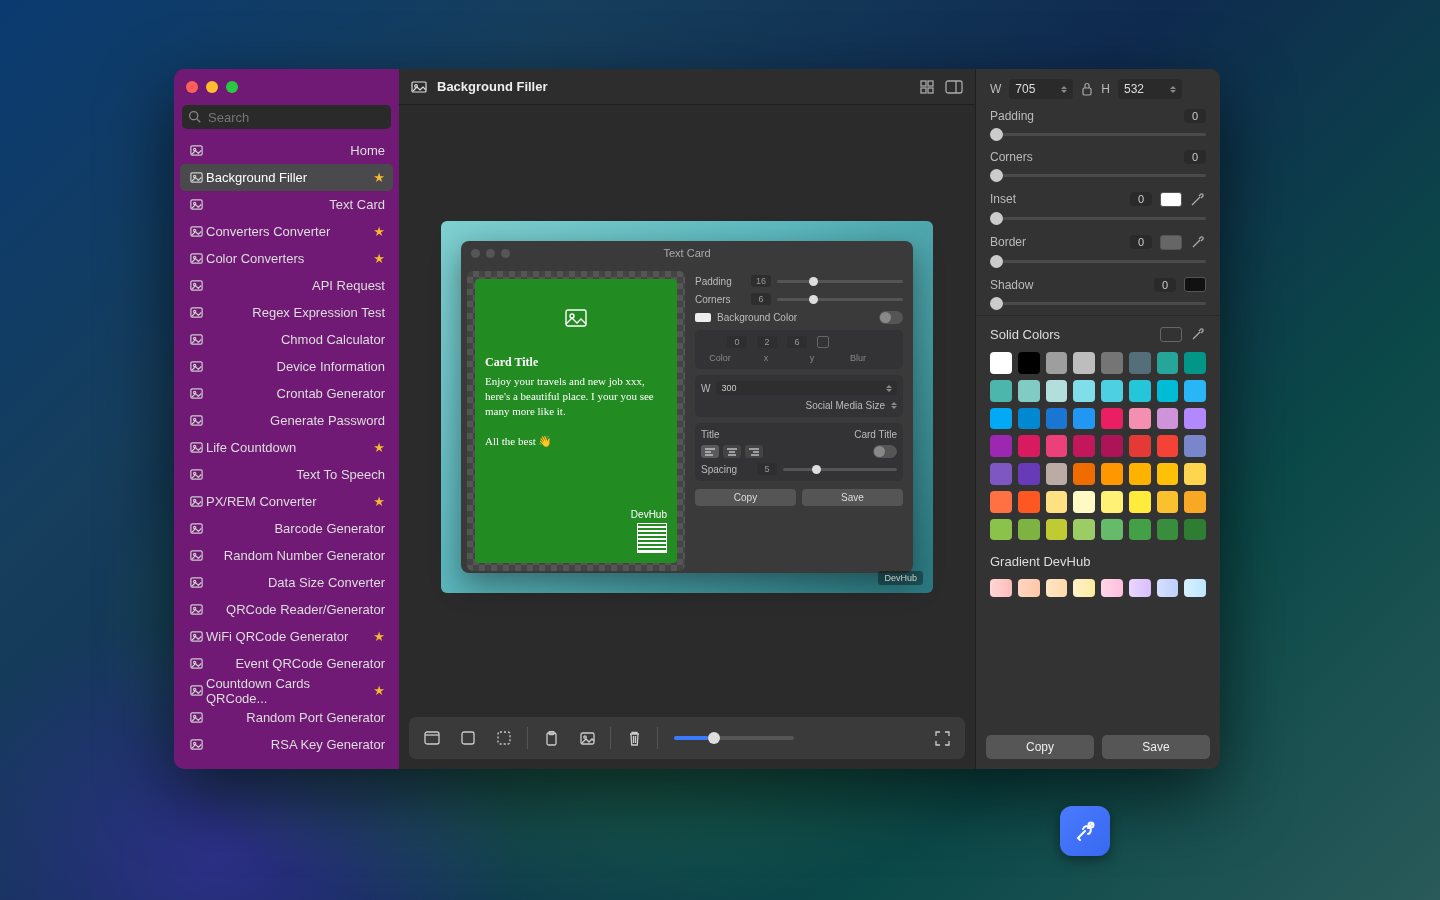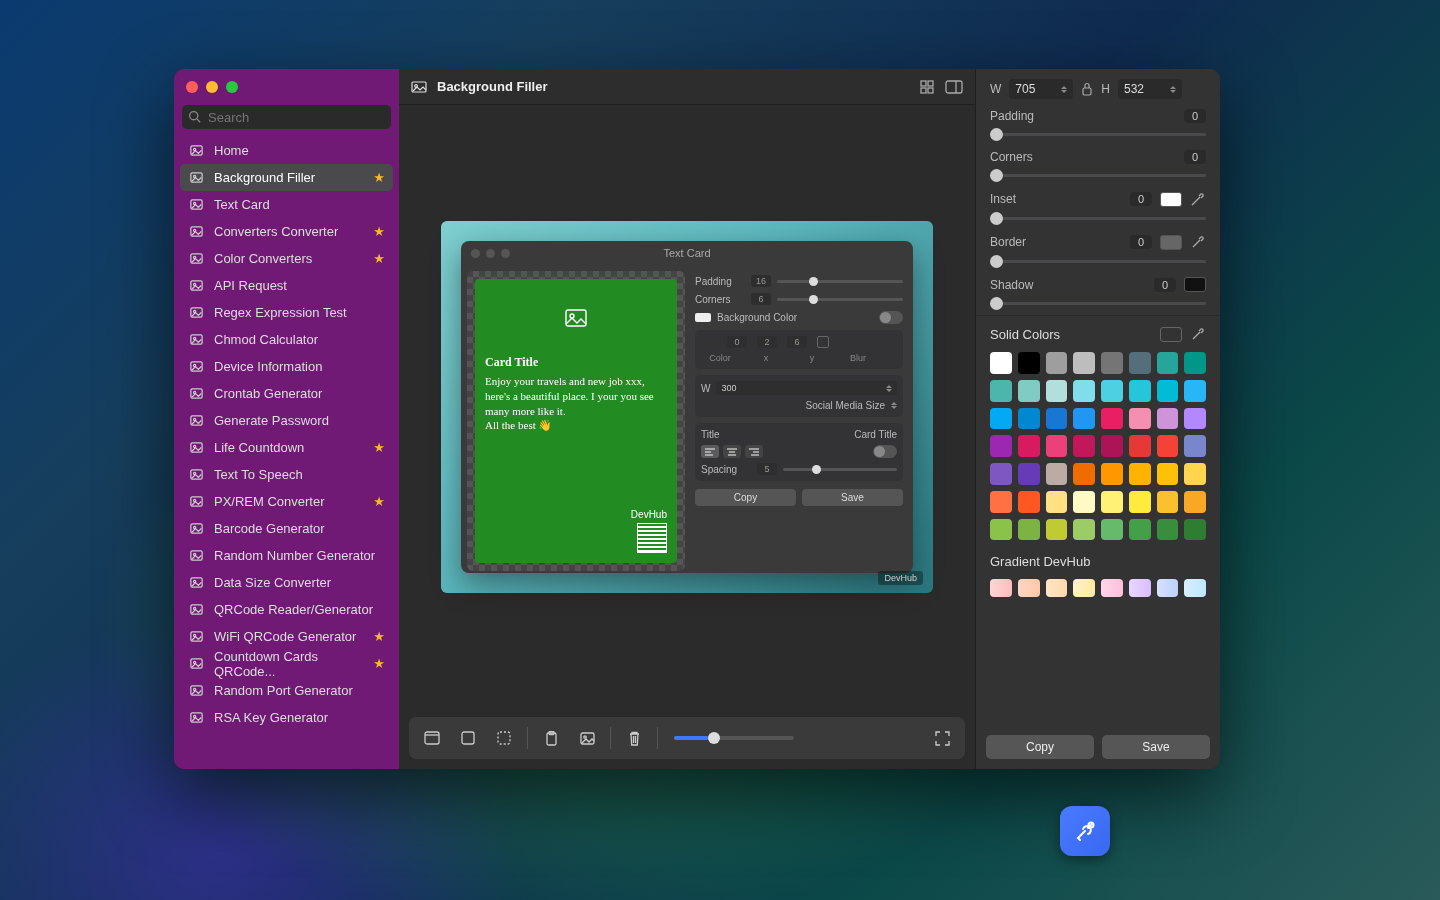--- a/index.html
+++ b/index.html
@@ -32,21 +32,21 @@
 .search {
   width: 100%; height: 24px; border-radius: 5px; background:#2a2a2b;
   border: none; color:#888; font-size: 13px; padding: 0 8px 0 26px;
 }
 .search-wrap { position: relative; }
 .search-wrap svg { position: absolute; left: 14px; top: 5px; }
 .nav { flex: 1; overflow-y: auto; padding: 2px 6px; }
 .nav::-webkit-scrollbar { width: 0; }
 .nav-item {
   display: flex; align-items: center; height: 27px; padding: 0 8px;
-  border-radius: 5px; color:#ddd; font-size: 13px; cursor: pointer; gap: 10px;
+  border-radius: 5px; color:#ddd; font-size: 13px; cursor: pointer; gap: 2px; justify-content: space-between;
 }
 .nav-item.active { background:#4a4a4c; color:#fff; }
 .nav-item .star { margin-left: auto; color:#f5b82e; font-size: 13px; }
 .nav-icon { width: 16px; height: 16px; flex: 0 0 16px; display:flex; align-items:center; justify-content:center; }
 
 .main { flex: 1; display: flex; flex-direction: column; background:#2d2d2e; }
 .main-header {
   height: 36px; display: flex; align-items: center; padding: 0 12px; gap: 10px;
   color:#eee; font-size: 13px; font-weight: 600; border-bottom: 1px solid #1f1f1f;
 }
@@ -74,21 +74,21 @@
     repeating-conic-gradient(#555 0% 25%, #444 0% 50%) 0 0/12px 12px;
   border-radius:6px; padding:8px; display:flex;
 }
 .green-card {
   flex:1; background:#228b22; border-radius:4px; color:#fff;
   display:flex; flex-direction:column; padding:10px; font-family: Georgia, serif;
 }
 .img-ph { align-self:center; margin:20px 0 28px 0; }
 .green-card .ct { font-size:12px; font-weight:bold; margin-bottom:4px; }
 .green-card .cb { font-size:11px; line-height:1.35; }
-.green-card .ab { font-size:11px; margin-top:0; }
+.green-card .ab { font-size:11px; margin-top:16px; }
 .green-card .footer { margin-top:auto; display:flex; flex-direction:column; align-items:flex-end; gap:3px; }
 .qr { width:30px; height:30px; background:
   repeating-linear-gradient(0deg,#fff 0 2px,#228b22 2px 4px),
   repeating-linear-gradient(90deg,#fff 0 2px,transparent 2px 4px);
   background-blend-mode: multiply; border:1px solid #fff;
 }
 .brand { font-size:10px; font-family: -apple-system, sans-serif; }
 .inner-controls { flex:1; font-size:10px; color:#bbb; display:flex; flex-direction:column; gap:6px; padding:4px 4px 0 2px; }
 .ic-row { display:flex; align-items:center; gap:6px; }
 .ic-label { flex:0 0 50px; }
@@ -356,20 +356,30 @@
         <div class="nav-item">
           <span class="nav-icon">
             <svg width="15" height="15" viewBox="0 0 16 16" fill="none" stroke="#ccc" stroke-width="1.3">
               <rect x="2" y="3" width="12" height="10" rx="1.5"></rect>
               <circle cx="6" cy="7" r="1.2"></circle>
               <path d="M3 12 L7 8 L10 11 L13 8"></path>
             </svg>
           </span>
           <span>WiFi QRCode Generator</span>
           <span class="star">★</span>
+        </div>
+        <div class="nav-item">
+          <span class="nav-icon">
+            <svg width="15" height="15" viewBox="0 0 16 16" fill="none" stroke="#ccc" stroke-width="1.3">
+              <rect x="2" y="3" width="12" height="10" rx="1.5"></rect>
+              <circle cx="6" cy="7" r="1.2"></circle>
+              <path d="M3 12 L7 8 L10 11 L13 8"></path>
+            </svg>
+          </span>
+          <span>Event QRCode Generator</span>
         </div>
         <div class="nav-item">
           <span class="nav-icon">
             <svg width="15" height="15" viewBox="0 0 16 16" fill="none" stroke="#ccc" stroke-width="1.3">
               <rect x="2" y="3" width="12" height="10" rx="1.5"></rect>
               <circle cx="6" cy="7" r="1.2"></circle>
               <path d="M3 12 L7 8 L10 11 L13 8"></path>
             </svg>
           </span>
           <span>Countdown Cards QRCode...</span>

